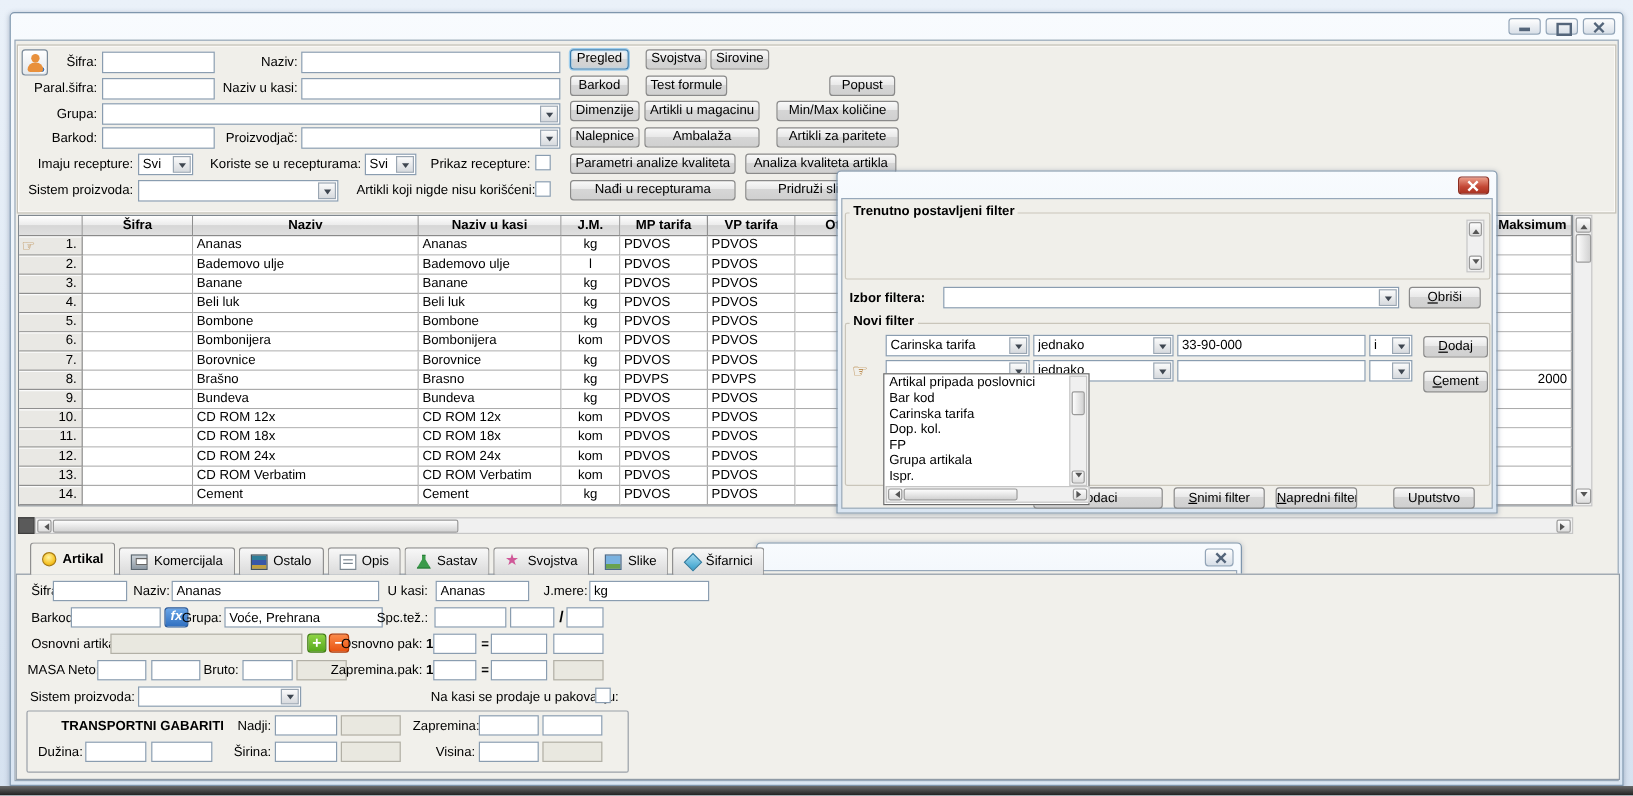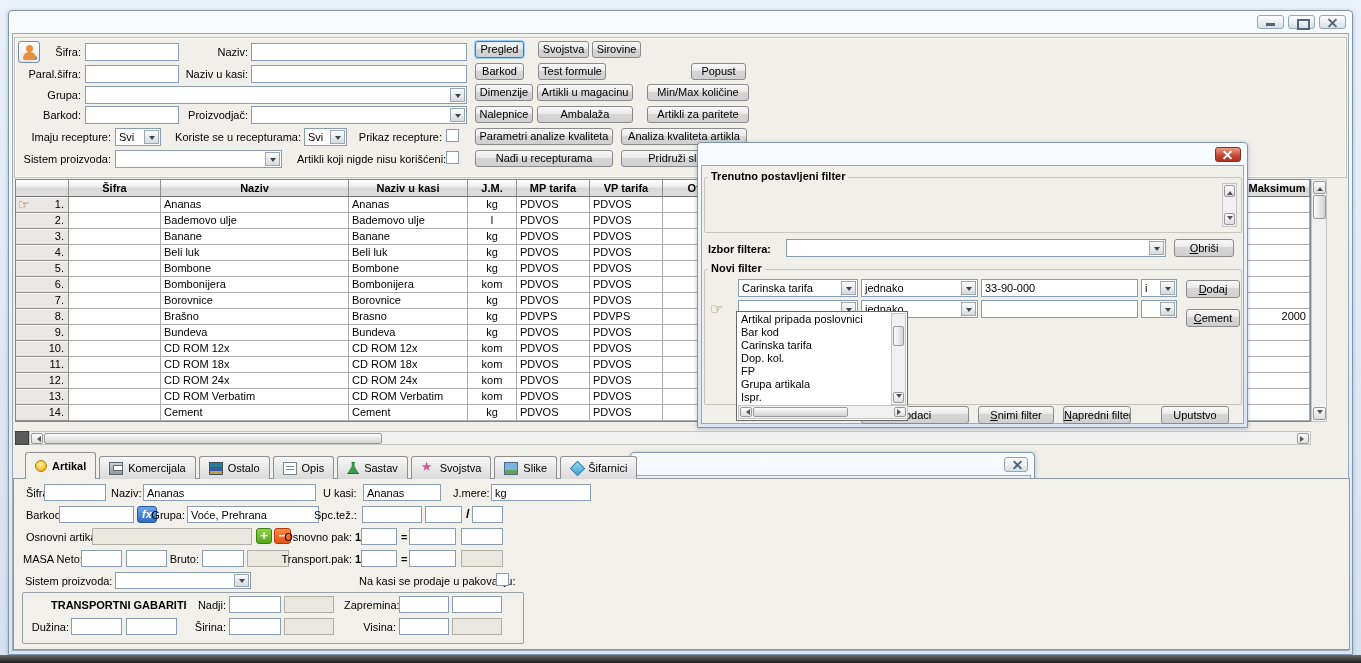--- a/index.html
+++ b/index.html
@@ -466,21 +466,21 @@
   <span class="lbl b" style="left:392px;top:520px;z-index:2">=</span>
   <input class="inp" style="left: 400px; top: 517px; width: 47px; height: 17px; z-index: 2;">
   <input class="inp" style="left: 452px; top: 517px; width: 42px; height: 17px; z-index: 2;">
 
   <span class="lblr" style="left:14px;top:542px;width:54px;z-index:2">MASA Neto:</span>
   <input class="inp" style="left: 72px; top: 539px; width: 41px; height: 17px; z-index: 2;">
   <input class="inp" style="left: 117px; top: 539px; width: 41px; height: 17px; z-index: 2;">
   <span class="lblr" style="left:148px;top:542px;width:42px;z-index:2">Bruto:</span>
   <input class="inp" style="left: 193px; top: 539px; width: 42px; height: 17px; z-index: 2;">
   <input class="inp dis" style="left: 238px; top: 539px; width: 42px; height: 17px; z-index: 2;">
-  <span class="lblr" style="left:262px;top:542px;width:81px;z-index:2">Transport.pak:</span>
+  <span class="lblr" style="left:262px;top:542px;width:81px;z-index:2">Zapremina.pak:</span>
   <span class="lbl b" style="left:346px;top:542px;z-index:2">1</span>
   <input class="inp" style="left: 352px; top: 539px; width: 36px; height: 17px; z-index: 2;">
   <span class="lbl b" style="left:392px;top:542px;z-index:2">=</span>
   <input class="inp" style="left: 400px; top: 539px; width: 47px; height: 17px; z-index: 2;">
   <input class="inp dis" style="left: 452px; top: 539px; width: 42px; height: 17px; z-index: 2;">
 
   <span class="lblr" style="left:16px;top:564px;width:86px;z-index:2">Sistem proizvoda:</span>
   <div class="cbo" style="left:106px;top:561px;width:136px;height:17px;z-index:2">
     <span class="cval"></span>
     <span class="cbtn">

